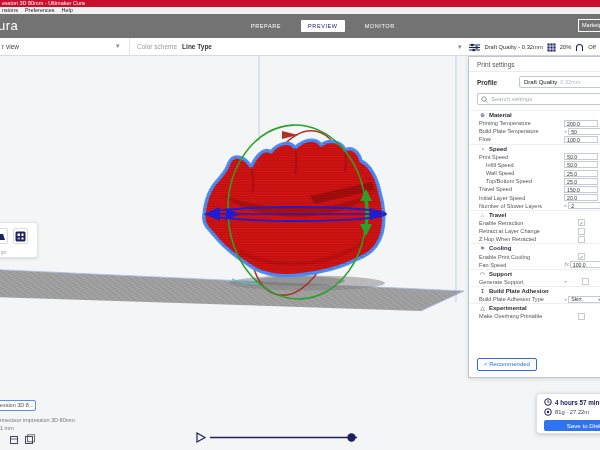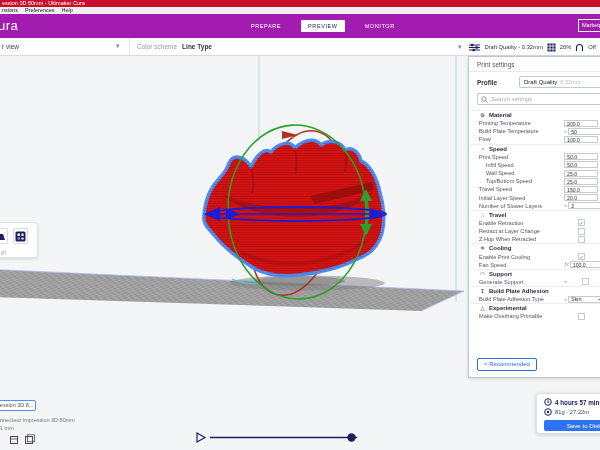--- a/index.html
+++ b/index.html
@@ -9,21 +9,21 @@
 
   
   .titlebar { left:0; top:0; width:600px; height:7px; background:#c8102e; color:#fff;
               font-size:5.5px; line-height:7px; padding-left:2px; white-space:nowrap; }
   
   .menubar { left:0; top:7px; width:600px; height:7px; background:#f0f0f0; color:#222;
              font-size:5.5px; line-height:7px; display:flex; gap:7px; padding-left:2px; }
   .menubar span { white-space:nowrap; }
 
   
-  .appheader { left:0; top:14px; width:600px; height:24px; background:#a21caf; color:#fff; }
+  .appheader { left:0; top:14px; width:600px; height:24px; background:#737373; color:#fff; }
   .logo { position:absolute; left:-2px; top:4px; font-size:13px; color:#fff; letter-spacing:0.5px; }
   .tabs { position:absolute; left:244px; top:5px; height:14px; display:flex; gap:13px; align-items:center; }
   .tab { font-size:5.5px; letter-spacing:0.6px; color:#fff; padding:3px 7px; white-space:nowrap; }
   .tab.active { background:#fff; color:#151a6e; border-radius:1px; }
   .marketplace { position:absolute; left:578px; top:5px; width:40px; height:13px; border:1px solid #fff;
                  color:#fff; font-size:5.5px; line-height:11px; padding-left:3px; overflow:hidden; white-space:nowrap; }
 
   
   .toolbar { left:0; top:38px; width:600px; height:18px; background:#fff; border-bottom:1px solid #d9dadd; }
   .viewdrop { position:absolute; left:0; top:0; width:130px; height:18px; border-right:1px solid #e4e4e6; }

